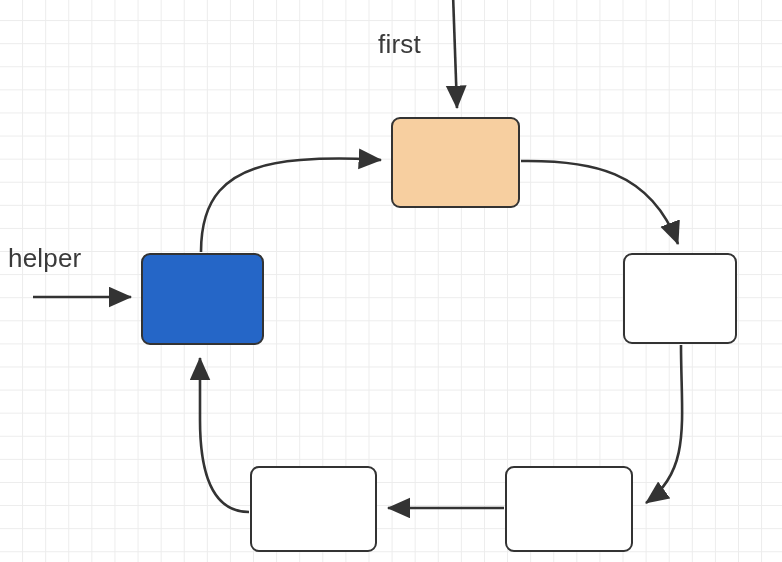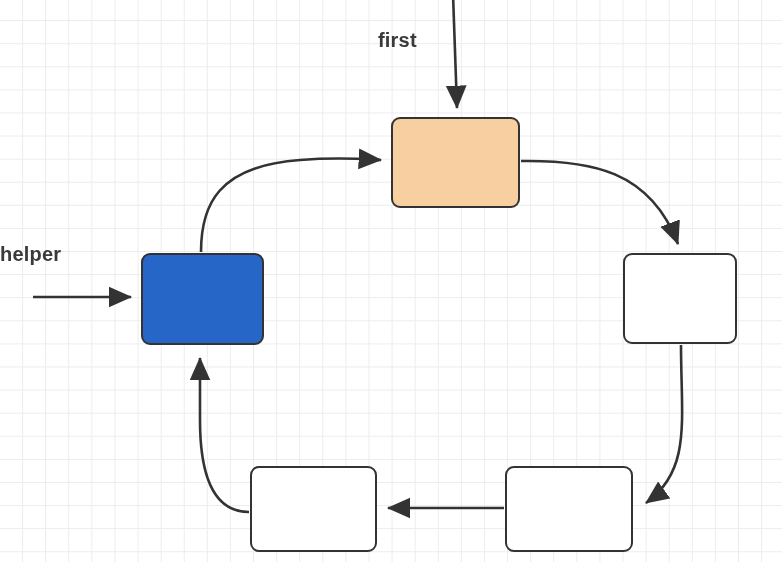--- a/index.html
+++ b/index.html
@@ -33,22 +33,22 @@
     box-sizing: border-box;
     border: 2.5px solid #333333;
     border-radius: 9px;
     background: #ffffff;
   }
   .node.orange { background: #F7CFA0; }
   .node.blue   { background: #2566C7; }
   .edge-label {
     position: absolute;
     color: #3a3a3a;
-    font-size: 20px;
-    font-weight: 700;
+    font-size: 26px;
+    font-weight: 400;
     letter-spacing: 0.2px;
     white-space: nowrap;
   }
 </style>
 </head>
 <body>
 
 <div id="canvas">
 
   <svg id="edges" viewBox="0 0 782 562" xmlns="http://www.w3.org/2000/svg">
@@ -78,15 +78,15 @@
   <div class="node blue" style="left:141px; top:253px; width:123px; height:92px;"></div>
 
   <div class="node" style="left:623px; top:253px; width:114px; height:91px;"></div>
 
   <div class="node" style="left:250px; top:466px; width:127px; height:86px;"></div>
 
   <div class="node" style="left:505px; top:466px; width:128px; height:86px;"></div>
 
   <div class="edge-label" style="left:378px; top:29px;">first</div>
 
-  <div class="edge-label" style="left:0; top:243px;">helper</div>
+  <div class="edge-label" style="left:8px; top:243px;">helper</div>
 
 </div>
 
 </body></html>

